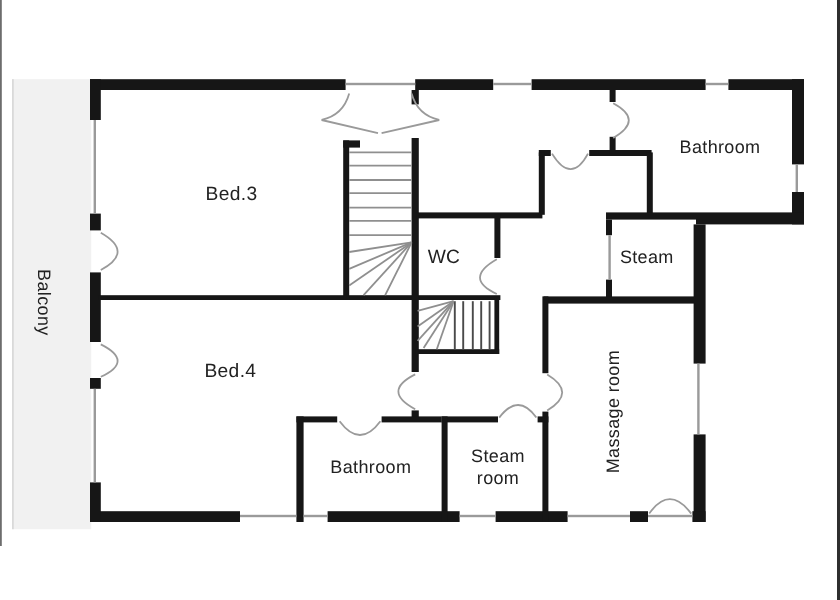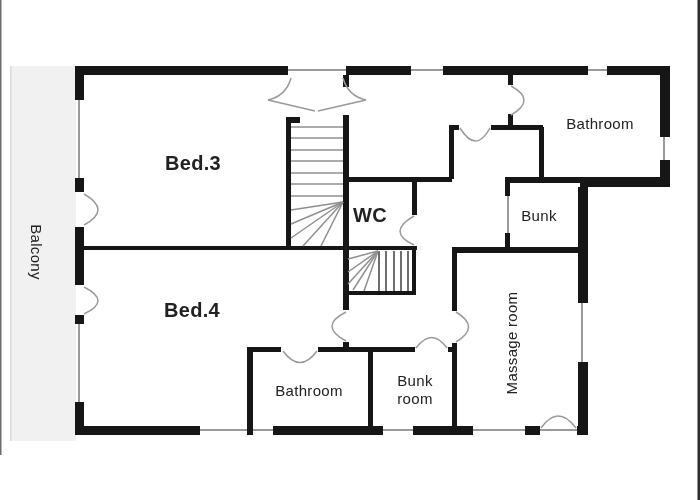--- a/index.html
+++ b/index.html
@@ -8,21 +8,21 @@
   .plan svg{position:absolute;left:0;top:0;}
   .wall{fill:var(--wall,#161616);}
   .win{fill:var(--window-line,#9a9a9a);}
   .stair{stroke:var(--stair-line,#8f8f8f);stroke-width:1.5;fill:none;}
   .sdark{stroke:#4a4a4a;stroke-width:1.6;fill:none;}
   .door{stroke:var(--door-arc,#9a9a9a);stroke-width:1.5;fill:none;}
   .balcony{fill:var(--balcony-fill,#f1f1f1);}
   .balcony-edge{fill:#d9d9d9;}
   .lbl{position:absolute;font-size:15px;color:var(--label-text,#222);
        transform:translate(-50%,-50%);white-space:nowrap;letter-spacing:.3px;}
-  .lbl.big{font-size:20px;font-weight:bold;}
+  .lbl.big{font-size:16px;}
   .lbl.wrap{white-space:normal;width:66px;text-align:center;line-height:18px;}
   .lbl.rot90{transform:translate(-50%,-50%) rotate(90deg);}
   .lbl.rotm90{transform:translate(-50%,-50%) rotate(-90deg);}
 </style>
 </head>
 <body>
 
 <div class="plan">
 
   <svg width="700" height="500" viewBox="0 0 700 500">
@@ -146,17 +146,17 @@
 
     <rect x="0" y="0" width="1.5" height="455" fill="#3c3c3c" opacity="0.75"></rect>
     <rect x="697.5" y="0" width="2.5" height="500" fill="#2e2e2e"></rect>
   </svg>
 
   <div class="lbl rot90" style="left:36px;top:252px">Balcony</div>
   <div class="lbl big" style="left:193px;top:163px">Bed.3</div>
   <div class="lbl big" style="left:192px;top:310px">Bed.4</div>
   <div class="lbl big" style="left:370px;top:215px">WC</div>
   <div class="lbl" style="left:600px;top:123px">Bathroom</div>
-  <div class="lbl" style="left:539px;top:215px">Bunk</div>
+  <div class="lbl" style="left:539px;top:215px">Steam</div>
   <div class="lbl rotm90" style="left:511px;top:343px">Massage room</div>
   <div class="lbl" style="left:309px;top:390px">Bathroom</div>
-  <div class="lbl wrap" style="left:415px;top:390px">Bunk room</div>
+  <div class="lbl wrap" style="left:415px;top:390px">Steam room</div>
 </div>
 
 </body></html>

